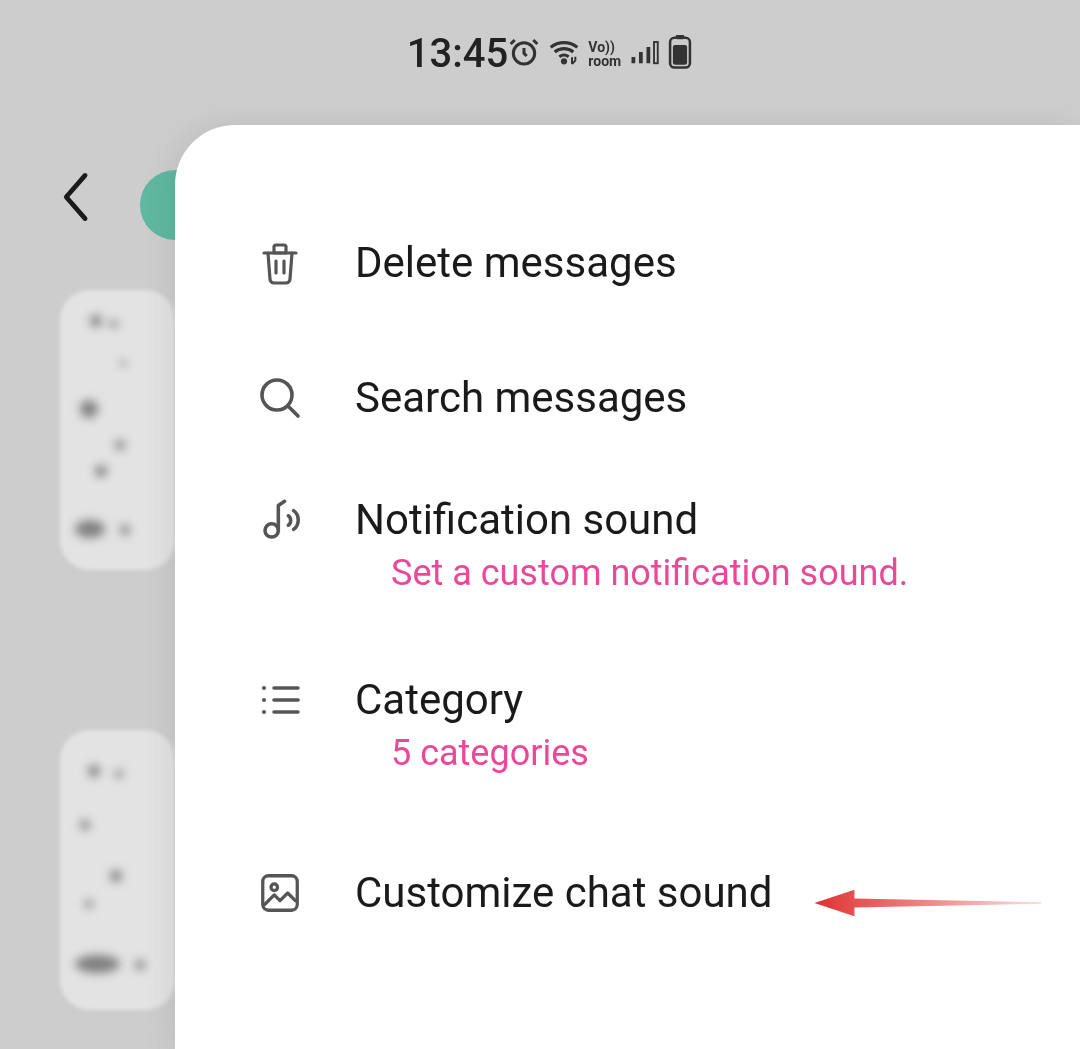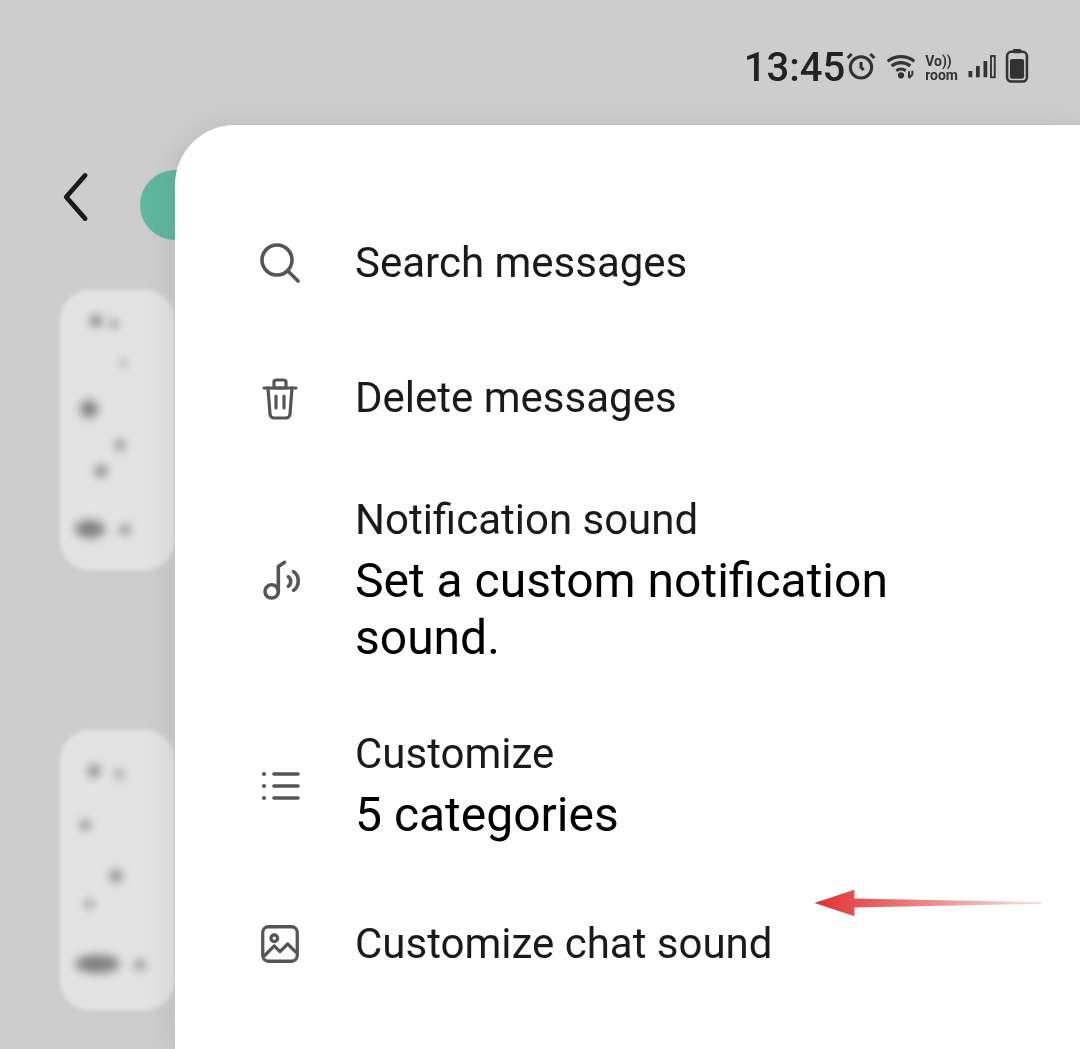--- a/index.html
+++ b/index.html
@@ -10,23 +10,23 @@
     body {
       width: 1080px;
       height: 1049px;
       background: #cdcdcd;
       font-family: -apple-system, BlinkMacSystemFont, "Segoe UI", Roboto, sans-serif;
       position: relative;
       overflow: hidden;
     }
     .status-bar {
       display: flex;
-      justify-content: flex-end;
-      align-items: center;
-      padding: 44px 50px 10px 70px;
+      justify-content: center;
+      align-items: center;
+      padding: 30px 50px 10px 70px;
       color: #333;
     }
     .status-time {
       font-size: 40px;
       font-weight: 500;
       color: #222;
     }
     .status-icons {
       display: flex;
       gap: 8px;
@@ -91,21 +91,21 @@
       padding: 70px 0 20px 0;
     }
     .menu-item {
       display: flex;
       align-items: center;
       padding: 30px 50px 30px 80px;
       gap: 50px;
       min-height: 135px;
     }
     .menu-item.tall {
-      align-items: center;
+      align-items: flex-start;
       min-height: 180px;
     }
     .menu-icon {
       width: 50px;
       height: 50px;
       flex-shrink: 0;
       display: flex;
       align-items: center;
       justify-content: center;
       color: #555;
@@ -114,23 +114,24 @@
       display: flex;
       flex-direction: column;
       gap: 8px;
     }
     .menu-title {
       font-size: 42px;
       color: #1a1a1a;
       font-weight: 400;
     }
     .menu-subtitle {
-      font-size: 48px;
-      color: #000000;
+      font-size: 36px;
+      color: #ec4899;
       font-weight: 400;
+      margin-left: 36px;
     }
     .arrow-annotation {
       position: absolute;
       top: 878px;
       left: 810px;
       width: 240px;
       height: 50px;
       pointer-events: none;
     }
   </style>
@@ -208,41 +209,41 @@
     <div class="blur-dot" style="top:170px;left:25px;width:8px;height:8px"></div>
     <div class="blur-dot" style="top:225px;left:15px;width:45px;height:18px"></div>
     <div class="blur-dot" style="top:230px;left:75px;width:10px;height:10px"></div>
   </div>
 </div>
 
 <div class="menu-panel">
 
   <div class="menu-item">
     <span class="menu-icon">
-      <svg width="48" height="48" viewBox="0 0 24 24" fill="none" stroke="#555" stroke-width="1.8" stroke-linecap="round">
-        <circle cx="10.5" cy="10.5" r="7.5"></circle>
-        <path d="M16 16l5 5"></path>
-      </svg>
-    </span>
-    <div class="menu-text">
-      <span class="menu-title">Search messages</span>
-    </div>
-  </div>
-
-  <div class="menu-item">
-    <span class="menu-icon">
       <svg width="48" height="48" viewBox="0 0 24 24" fill="none" stroke="#555" stroke-width="1.6" stroke-linecap="round" stroke-linejoin="round">
         <path d="M4 7h16"></path>
         <path d="M10 3h4a1 1 0 0 1 1 1v3H9V4a1 1 0 0 1 1-1z"></path>
         <path d="M6 7l1 13a2 2 0 0 0 2 2h6a2 2 0 0 0 2-2l1-13"></path>
         <path d="M10 11v6M14 11v6"></path>
       </svg>
     </span>
     <div class="menu-text">
       <span class="menu-title">Delete messages</span>
+    </div>
+  </div>
+
+  <div class="menu-item">
+    <span class="menu-icon">
+      <svg width="48" height="48" viewBox="0 0 24 24" fill="none" stroke="#555" stroke-width="1.8" stroke-linecap="round">
+        <circle cx="10.5" cy="10.5" r="7.5"></circle>
+        <path d="M16 16l5 5"></path>
+      </svg>
+    </span>
+    <div class="menu-text">
+      <span class="menu-title">Search messages</span>
     </div>
   </div>
 
   <div class="menu-item tall">
     <span class="menu-icon">
       <svg width="50" height="50" viewBox="0 0 24 24" fill="none" stroke="#555" stroke-width="1.7" stroke-linecap="round" stroke-linejoin="round">
         <circle cx="8" cy="17" r="3.2"></circle>
         <path d="M11.2 17V5l3-2"></path>
         <path d="M16 10c1.5 1 1.5 3.5 0 4.5"></path>
         <path d="M18.5 7.5c3 2 3 7 0 9"></path>
@@ -259,21 +260,21 @@
       <svg width="48" height="48" viewBox="0 0 24 24" fill="none" stroke="#555" stroke-width="1.8" stroke-linecap="round" stroke-dasharray="3,3">
         <circle cx="4" cy="6" r="1" fill="#555" stroke="none"></circle>
         <path d="M9 6h12" stroke-dasharray="0"></path>
         <circle cx="4" cy="12" r="1" fill="#555" stroke="none"></circle>
         <path d="M9 12h12" stroke-dasharray="0"></path>
         <circle cx="4" cy="18" r="1" fill="#555" stroke="none"></circle>
         <path d="M9 18h12" stroke-dasharray="0"></path>
       </svg>
     </span>
     <div class="menu-text">
-      <span class="menu-title">Customize</span>
+      <span class="menu-title">Category</span>
       <span class="menu-subtitle">5 categories</span>
     </div>
   </div>
 
   <div class="menu-item">
     <span class="menu-icon">
       <svg width="46" height="46" viewBox="0 0 24 24" fill="none" stroke="#555" stroke-width="1.7" stroke-linecap="round" stroke-linejoin="round">
         <rect x="3" y="3" width="18" height="18" rx="3"></rect>
         <circle cx="9" cy="9" r="1.7"></circle>
         <path d="M4 18l5-5 3 3 4-4 4 4"></path>

